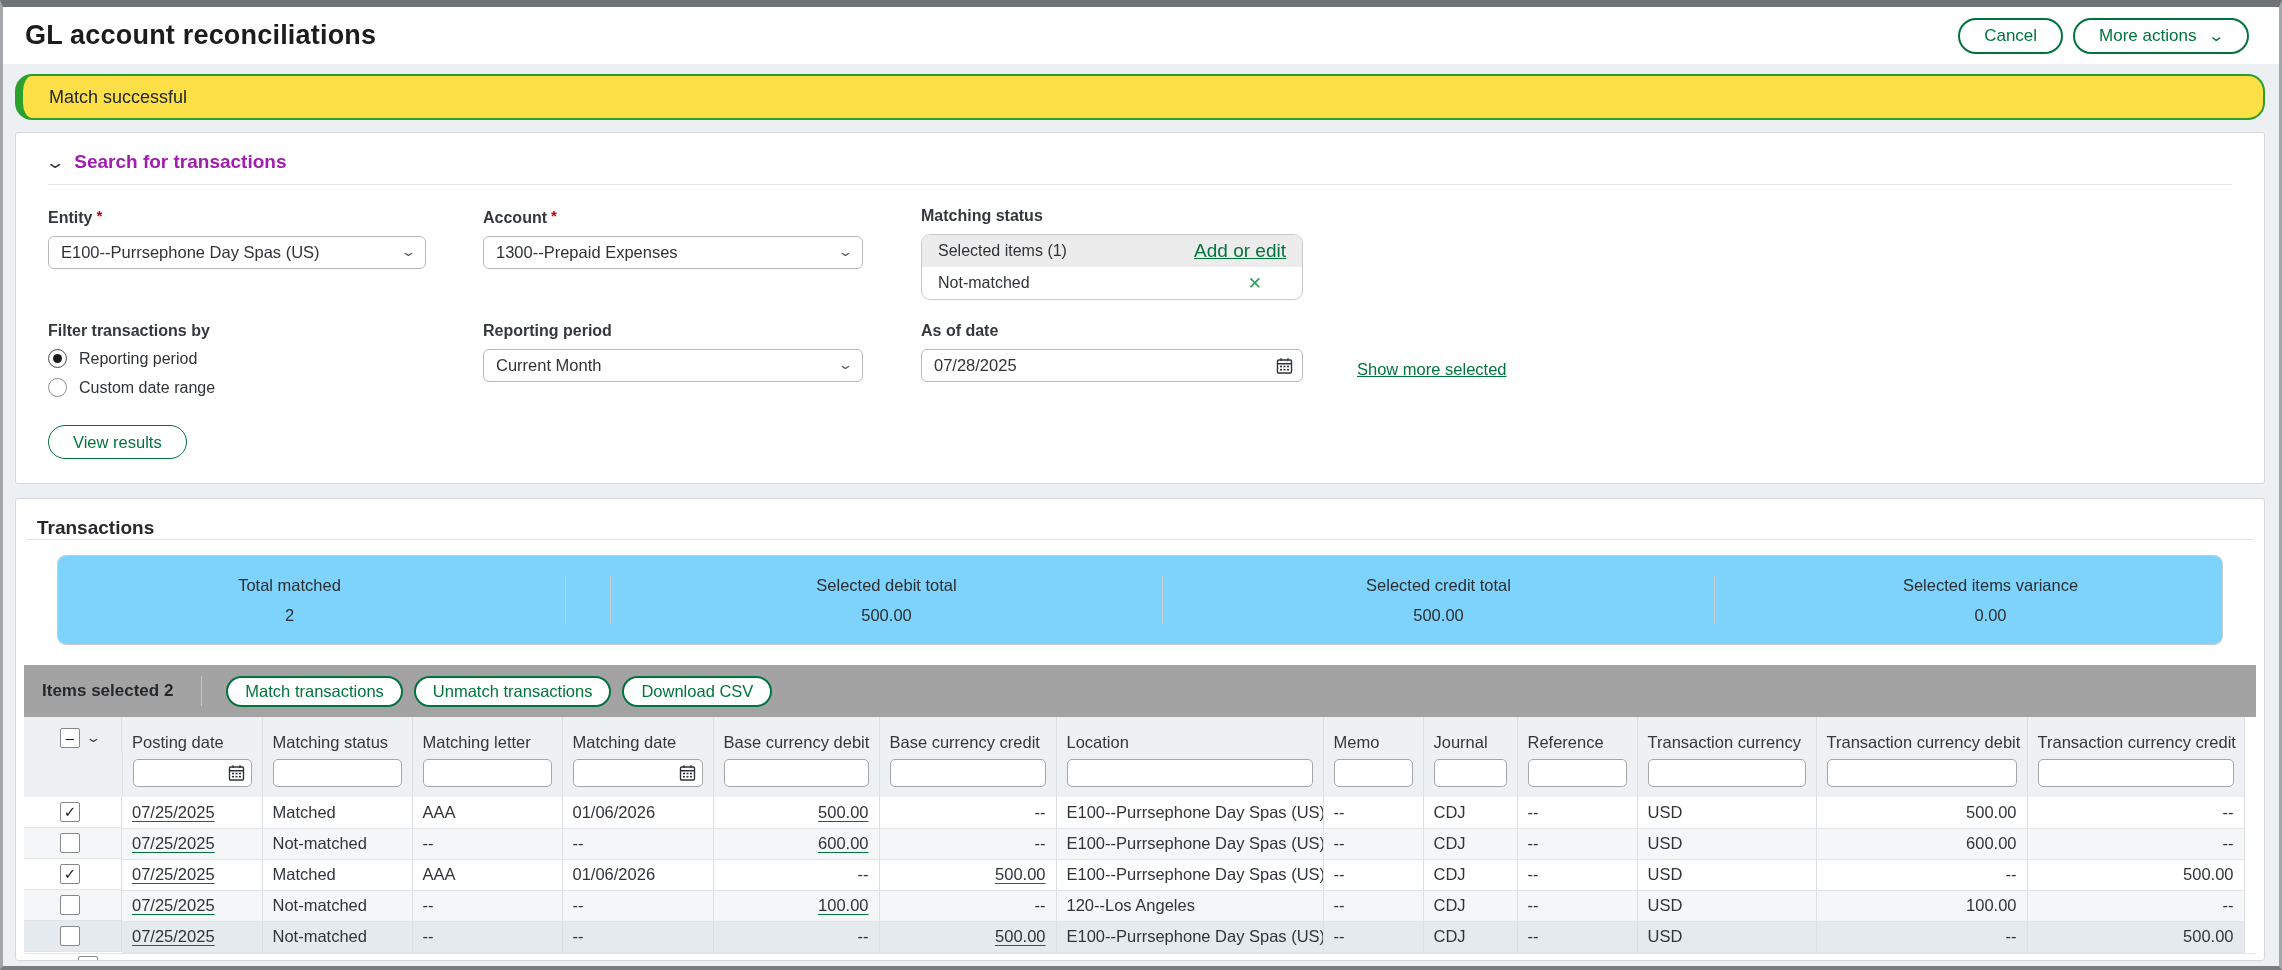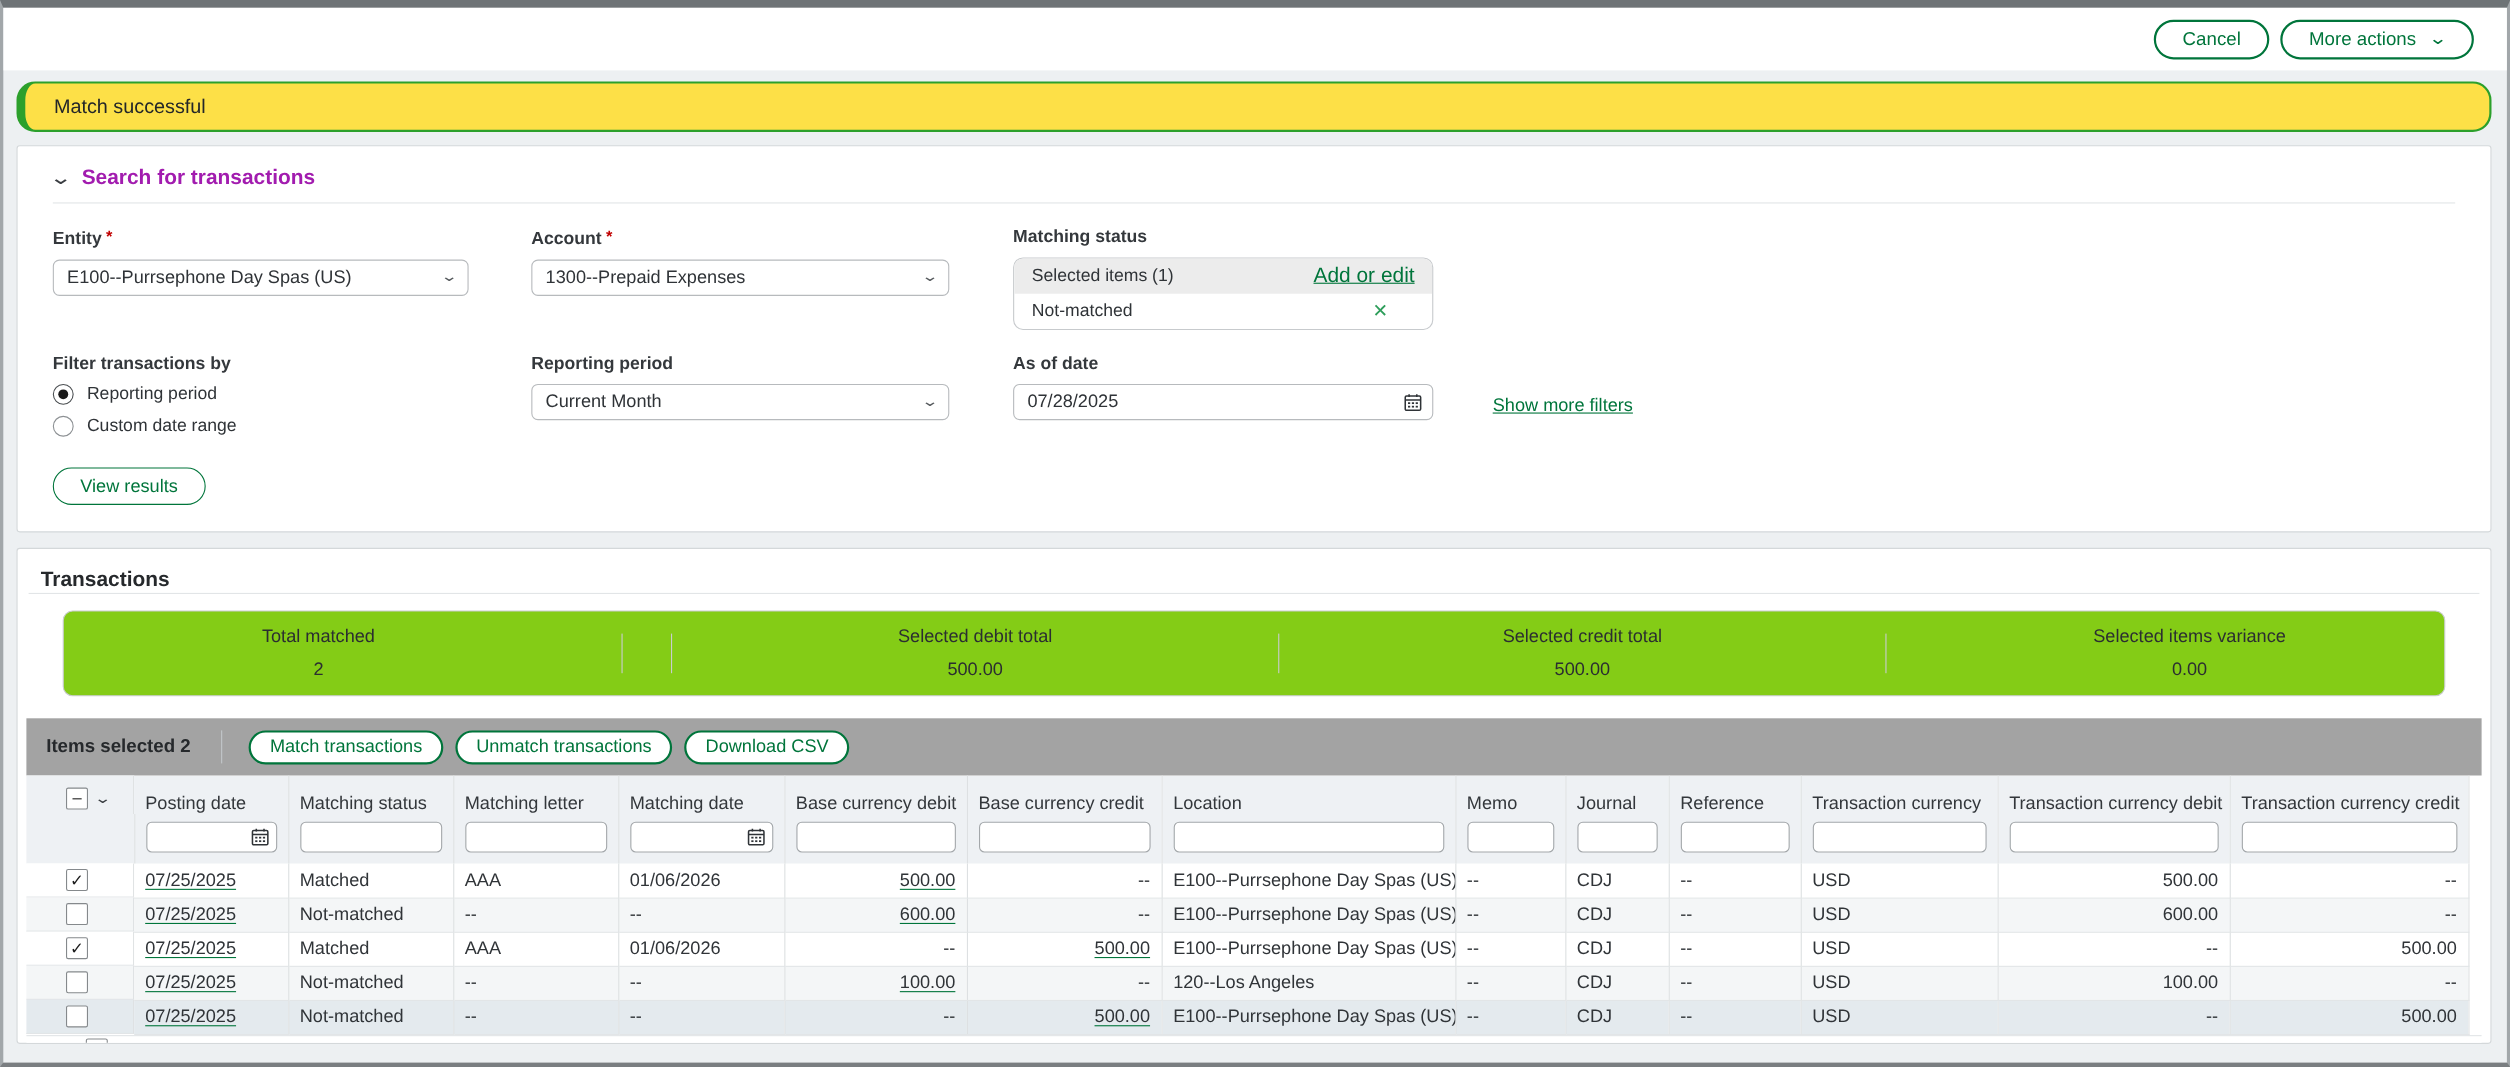--- a/index.html
+++ b/index.html
@@ -87,23 +87,23 @@
   }
   .radio.checked { border-color: #4b4f52; }
   .radio.checked::after { content: ""; width: 9px; height: 9px; border-radius: 50%; background: #1a1a1a; }
   .radio-label { font-size: 16px; color: #2f3337; }
   .show-more { margin-top: 38px; font-size: 16.5px; }
   .view-results { margin-top: 28px; height: 34px; border-width: 1.5px; font-size: 16.5px; }
   
   .trans-card { position: relative; padding: 18px 8px 0 8px; }
   .trans-head { padding-left: 11px; font-size: 19px; font-weight: 700; color: #26292c; border-bottom: 1px solid #e2e5e7; margin: 0 2px; }
   .summary-box {
-    margin: 15px 33px 0 33px; height: 78px;
+    margin: 15px 33px 0 33px; height: 90px;
     border: 1px solid #c9cccf; border-radius: 9px;
-    display: flex; align-items: stretch; background: #84cc16; gap: 44px;
+    display: flex; align-items: stretch; background: #7dd3fc; gap: 44px;
   }
   .summary-cell { flex: 1; display: flex; flex-direction: column; align-items: center; justify-content: center; }
   .summary-label { font-size: 16.5px; color: #2b2e31; margin-bottom: 11px; }
   .summary-value { font-size: 16.5px; color: #2b2e31; }
   .summary-div { width: 1px; background: #c9cccf; margin: 20px 0; }
   .toolbar {
     margin-top: 20px; height: 52px; background: #a3a3a3;
     display: flex; align-items: center; padding-left: 18px;
   }
   .items-selected { font-size: 17px; font-weight: 700; color: #26292c; }
@@ -140,20 +140,21 @@
   .partial-row { height: 7px; overflow: hidden; background: #fff; border-top: 1px solid #e2e5e7; }
   .partial-row .cb { margin-left: 54px; margin-top: 2px; }
   .cal-icon svg { display: block; }
 </style>
 </head>
 <body>
 
 <div class="page">
 
   <div class="topbar">
+    <div class="page-title">GL account reconciliations</div>
     <div class="spacer"></div>
     <button class="pill-btn">
       <span>Cancel</span>
     </button>
     <button class="pill-btn">
       <span>More actions</span>
       <span class="chev">⌄</span>
     </button>
   </div>
 
@@ -243,21 +244,21 @@
                     <rect x="4" y="11.4" width="2" height="1.6"></rect>
                     <rect x="7.5" y="11.4" width="2" height="1.6"></rect>
                     <rect x="11" y="11.4" width="2" height="1.6"></rect>
                   </g>
                 </svg>
               </span>
           </div>
         </div>
         <div>
           <div class="show-more">
-            <span class="link-green" style="font-size:16.5px">Show more filters</span>
+            <span class="link-green" style="font-size:16.5px">Show more selected</span>
           </div>
         </div>
       </div>
 
       <button class="pill-btn view-results">
         <span>View results</span>
       </button>
     </div>
 
     <div class="card trans-card">

